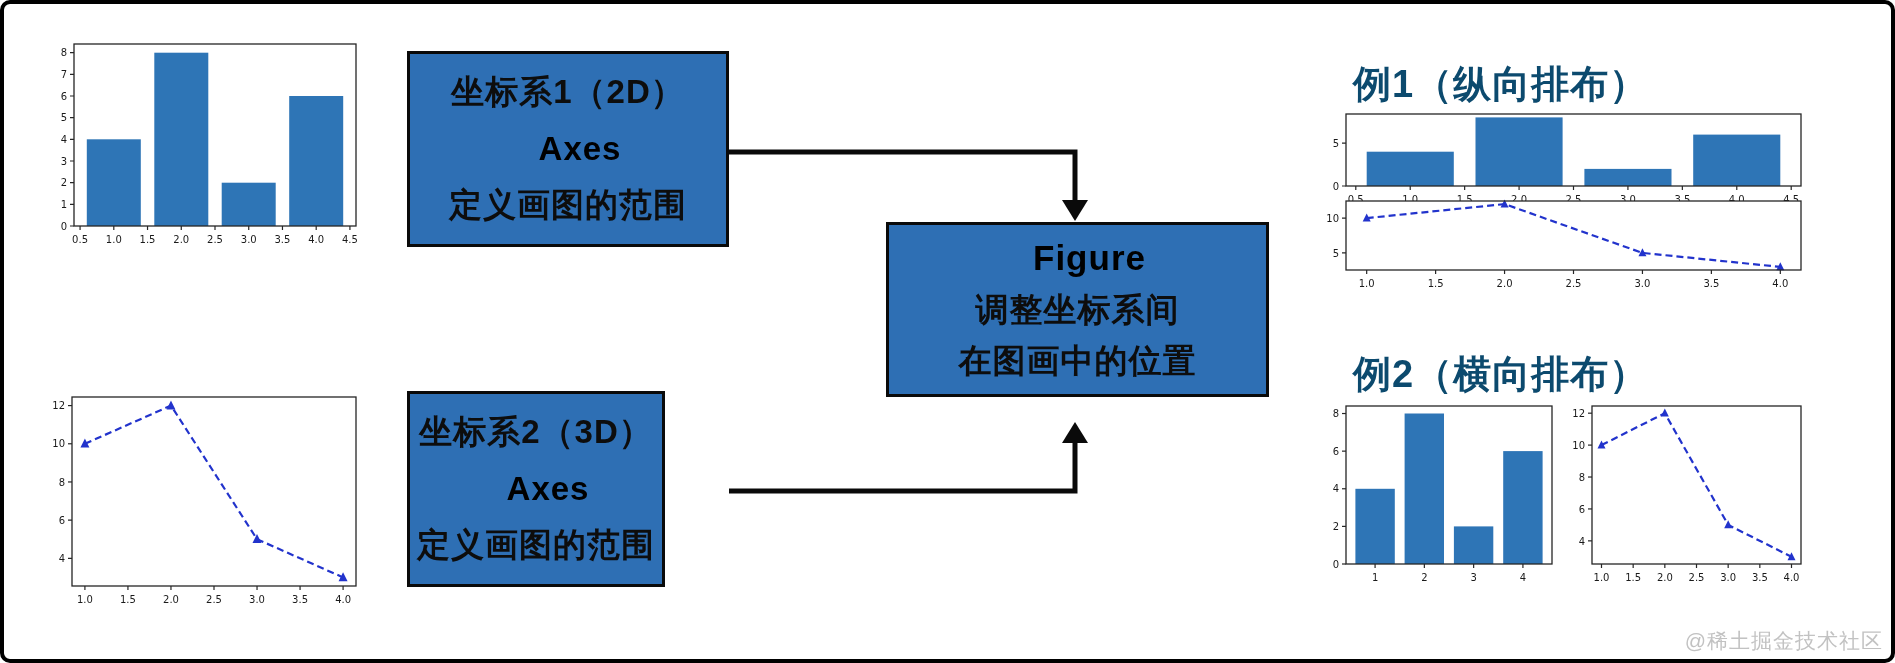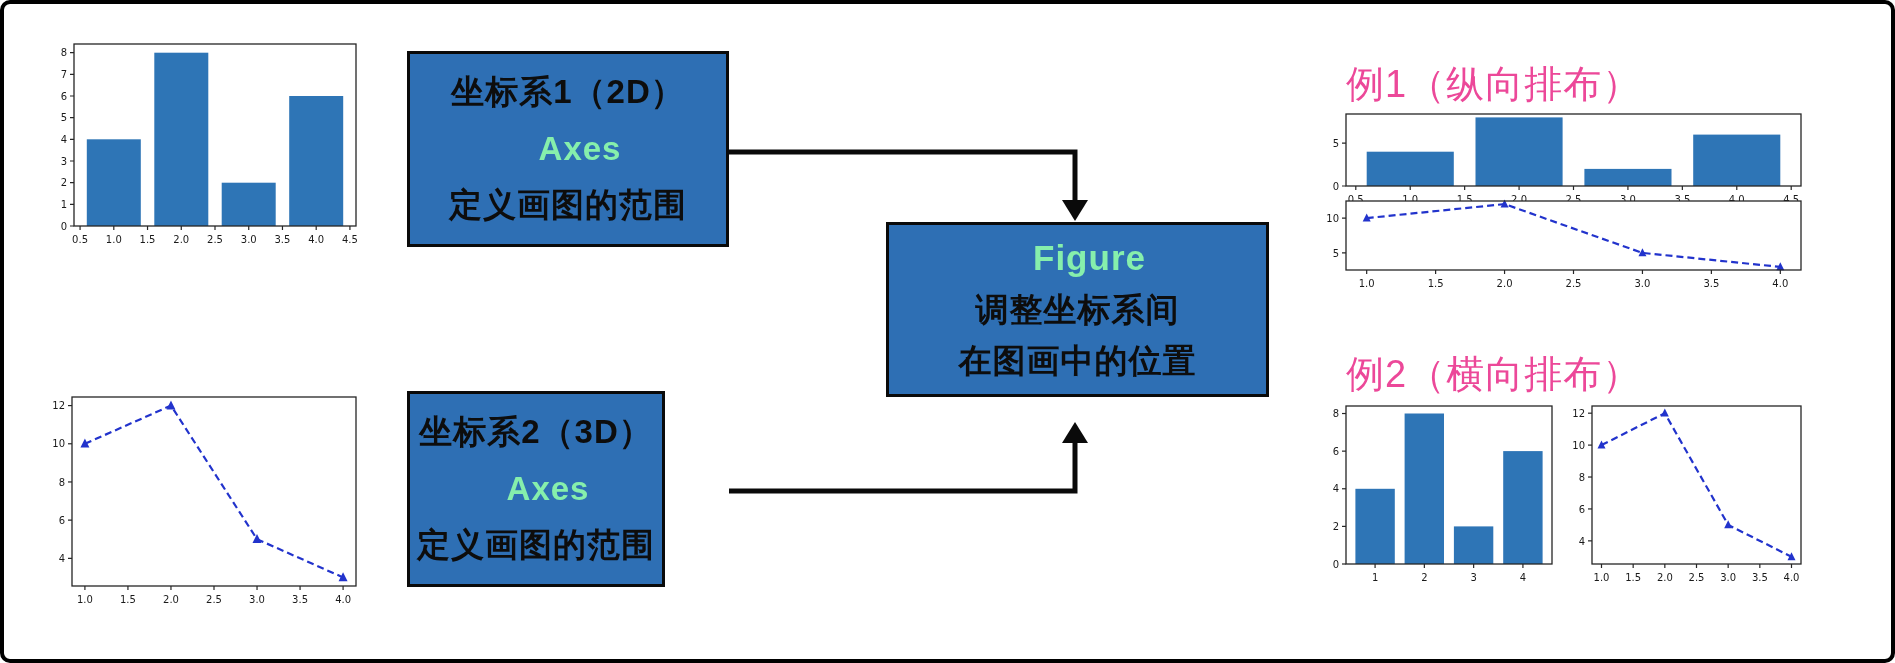--- a/index.html
+++ b/index.html
@@ -10,24 +10,24 @@
   }
   svg { position:absolute; overflow:visible; }
   .chart text { font-family:"DejaVu Sans","Liberation Sans",sans-serif; }
   .bluebox {
     position:absolute; background:var(--box-fill); border:3px solid var(--box-border);
     display:flex; flex-direction:column; justify-content:space-evenly; align-items:center;
     box-sizing:border-box; text-align:center;
   }
   .bb-line { font-weight:bold; font-size:33px; line-height:1.1; letter-spacing:1px; white-space:nowrap; }
   .bb-black { color:#0d0d0d; }
-  .bb-white { color:#86efac;margin-left:24px; }
+  .bb-white { color:#000000;margin-left:24px; }
   .ex-title {
-    position:absolute; font-size:38px; font-weight:normal; color:#ec4899;
-    white-space:nowrap; letter-spacing:1px;
+    position:absolute; font-size:38px; font-weight:bold; color:#0c4a6e;
+    white-space:nowrap; letter-spacing:1px;margin-left:7px;
   }
   .connectors { left:0; top:0; }
   .conn { fill:none; stroke:var(--arrow); stroke-width:5; }
   .connhead { fill:var(--arrow); stroke:none; }
   .watermark {
     position:absolute; right:8px; bottom:4px; font-size:21px; color:#c2c2c2;
     letter-spacing:1px; white-space:nowrap;
   }
 </style>
 </head>
@@ -256,13 +256,14 @@
       <line x1="32" y1="109.93939393939392" x2="28" y2="109.93939393939392" stroke="#262626" stroke-width="1.2"></line>
       <text x="25" y="113.5" text-anchor="end" font-size="10" fill="#1a1a1a">6</text>
       <line x1="32" y1="78.020202020202" x2="28" y2="78.020202020202" stroke="#262626" stroke-width="1.2"></line>
       <text x="25" y="81.6" text-anchor="end" font-size="10" fill="#1a1a1a">8</text>
       <line x1="32" y1="46.10101010101009" x2="28" y2="46.10101010101009" stroke="#262626" stroke-width="1.2"></line>
       <text x="25" y="49.7" text-anchor="end" font-size="10" fill="#1a1a1a">10</text>
       <line x1="32" y1="14.181818181818187" x2="28" y2="14.181818181818187" stroke="#262626" stroke-width="1.2"></line>
       <text x="25" y="17.8" text-anchor="end" font-size="10" fill="#1a1a1a">12</text>
     </svg>
 
+  <div class="watermark">@稀土掘金技术社区</div>
 </div>
 
 </body></html>

